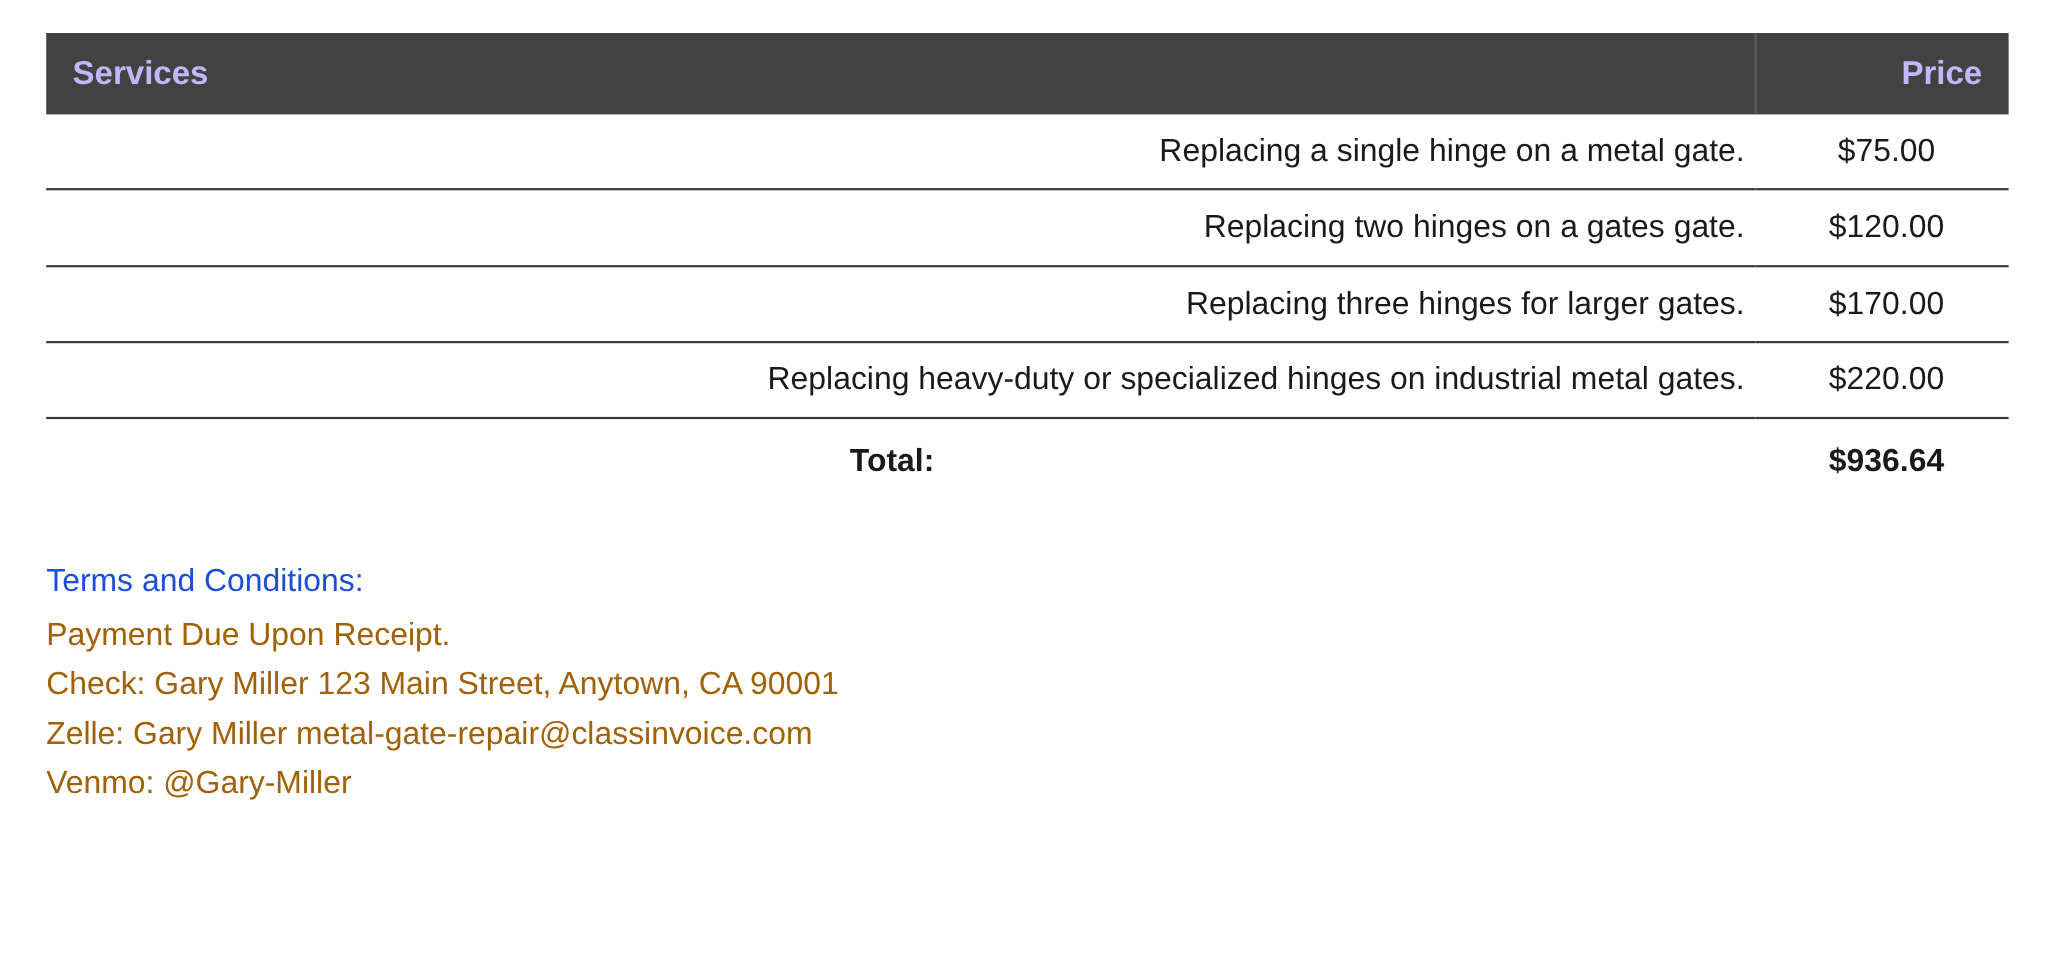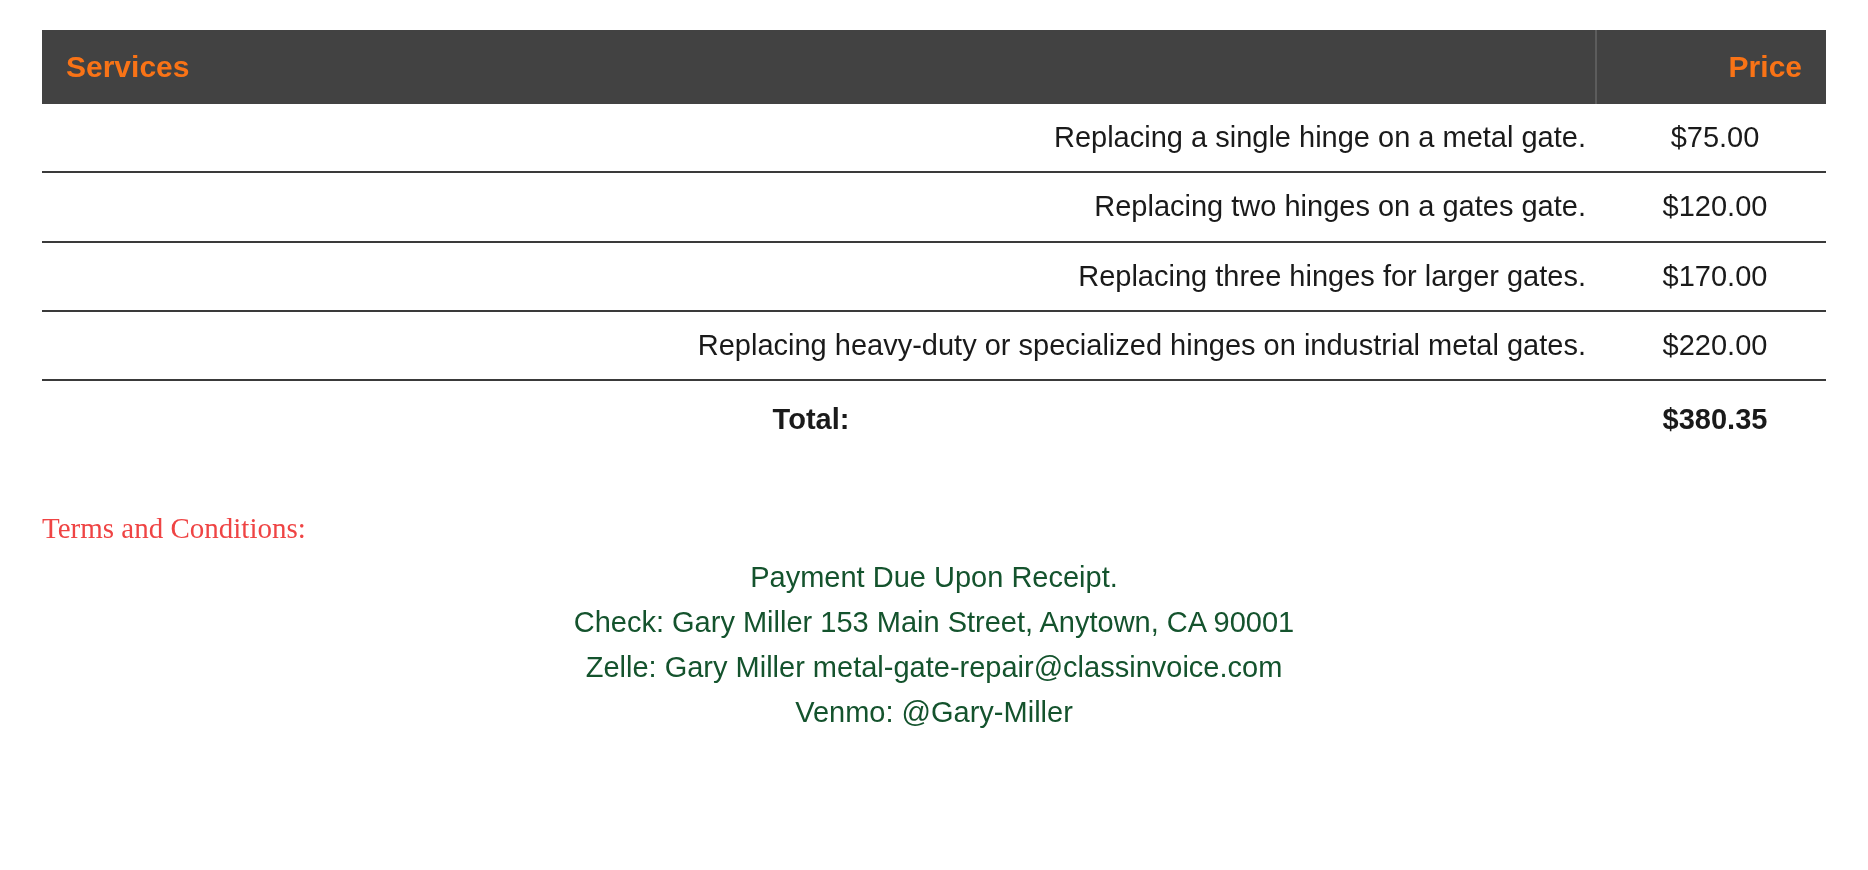--- a/index.html
+++ b/index.html
@@ -19,21 +19,21 @@
     box-sizing: border-box;
     width: 1868px;
   }
   table.invoice {
     width: 1784px;
     border-collapse: collapse;
     table-layout: fixed;
   }
   thead th {
     background: #424242;
-    color: #f97316;
+    color: #c4b5fd;
     font-size: 30px;
     font-weight: bold;
     padding: 18px 24px;
     height: 74px;
     box-sizing: border-box;
     vertical-align: middle;
   }
   thead th.svc {
     text-align: left;
     border-right: 2px solid #5c5c5c;
@@ -64,30 +64,28 @@
   }
   tbody tr.total-row td.total-label {
     text-align: center;
     padding-right: 28px;
   }
   .terms {
     margin-top: 58px;
     padding-left: 0px;
   }
   .terms-title {
-    color: #ef4444;
+    color: #1d4ed8;
     font-size: 29px;
     margin-bottom: 10px;
-    font-family: Liberation Serif, serif;
   }
   .terms-line {
     font-size: 29px;
-    color: #14532d;
+    color: #a16207;
     line-height: 1.55;
-    text-align: center;
   }
 </style>
 </head>
 <body>
 
 <div class="page">
 
   <table class="invoice">
     <thead>
       <tr>
@@ -107,26 +105,26 @@
       <tr>
         <td class="svc">Replacing three hinges for larger gates.</td>
         <td class="price">$170.00</td>
       </tr>
       <tr>
         <td class="svc">Replacing heavy-duty or specialized hinges on industrial metal gates.</td>
         <td class="price">$220.00</td>
       </tr>
       <tr class="total-row">
         <td class="total-label">Total:</td>
-        <td class="price">$380.35</td>
+        <td class="price">$936.64</td>
       </tr>
     </tbody>
   </table>
 
   <div class="terms">
     <div class="terms-title">Terms and Conditions:</div>
     <div class="terms-line">Payment Due Upon Receipt.</div>
-    <div class="terms-line">Check: Gary Miller 153 Main Street, Anytown, CA 90001</div>
+    <div class="terms-line">Check: Gary Miller 123 Main Street, Anytown, CA 90001</div>
     <div class="terms-line">Zelle: Gary Miller metal-gate-repair@classinvoice.com</div>
     <div class="terms-line">Venmo: @Gary-Miller</div>
   </div>
 
 </div>
 
 </body></html>

